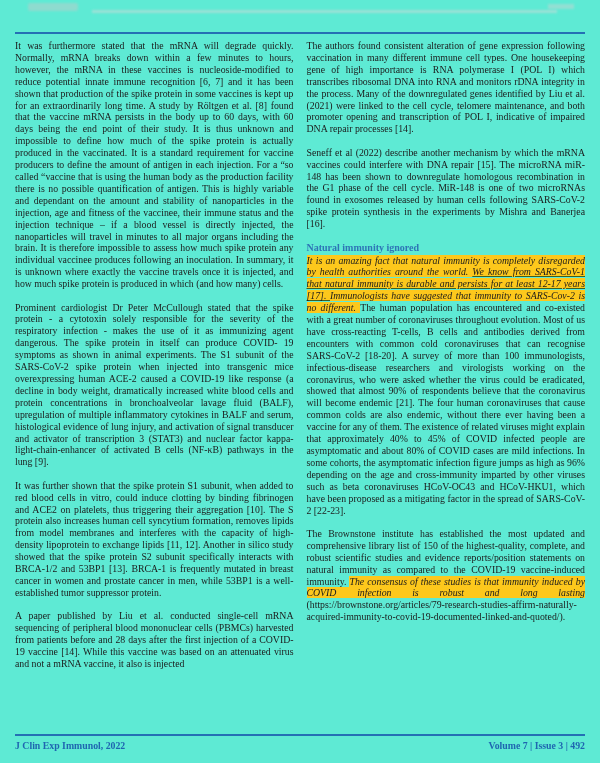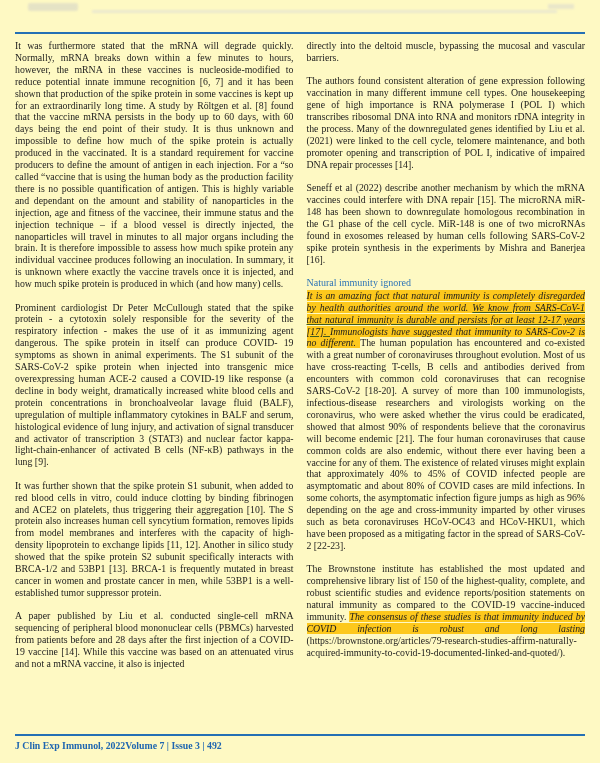--- a/index.html
+++ b/index.html
@@ -1,21 +1,21 @@
 <!DOCTYPE html>
 <html><head>
 <meta charset="utf-8">
 <style>
   html, body { margin: 0; padding: 0; background: #e9e9e9; }
   .page {
     position: relative;
     width: 600px;
     height: 763px;
     margin: 0 auto;
-    background: #fef9c3;
+    background: #5eead4;
     font-family: "Liberation Serif", serif;
     color: #1b1b1b;
     overflow: hidden;
   }
   
   .smudge-a {
     position: absolute; top: 3px; left: 28px; width: 50px; height: 8px;
     background: #c9c9c9; opacity: .45; filter: blur(1.2px); border-radius: 2px;
   }
   .smudge-b {
@@ -34,35 +34,35 @@
     position: absolute; top: 40px; left: 15px; right: 15px; bottom: 34px;
     display: flex; gap: 13px;
     overflow: hidden;
     font-size: 9.8px; line-height: 11.9px;
     text-align: justify;
   }
   .col { flex: 1 1 0; min-width: 0; }
   .col p { margin: 0 0 11.5px 0; }
   .col p:last-child { margin-bottom: 0; }
   .section-heading {
-    color: #2e75b6; font-weight: normal; font-size: 10px;
+    color: #2e75b6; font-weight: bold; font-size: 10px;
     margin: 0 0 1px 0; text-align: left;
   }
   .hl { background: #fdc81c; font-style: italic; }
   .hl.u {
     text-decoration: underline;
     text-decoration-color: #3f5e1f;
     text-decoration-thickness: 1.4px;
   }
   .url-text { overflow-wrap: anywhere; }
   .footer {
     position: absolute; left: 15px; right: 15px; bottom: 12px;
     border-top: 2.5px solid #2470b4;
     padding-top: 4px;
-    display: flex; justify-content: flex-start; align-items: baseline;
+    display: flex; justify-content: space-between; align-items: baseline;
     color: #1f66b0; font-weight: bold; font-size: 9.8px;
   }
 </style>
 </head>
 <body>
 
 <div class="page">
 
   <div class="smudge-a"></div>
   <div class="smudge-b"></div>
@@ -73,21 +73,20 @@
   <div class="columns">
 
     <div class="col">
       <p>It was furthermore stated that the mRNA will degrade quickly. Normally, mRNA breaks down within a few minutes to hours, however, the mRNA in these vaccines is nucleoside-modified to reduce potential innate immune recognition [6, 7] and it has been shown that production of the spike protein in some vaccines is kept up for an extraordinarily long time. A study by Röltgen et al. [8]  found that the vaccine mRNA persists in the body up to 60 days, with 60 days being the end point of their study. It is thus unknown and impossible to define how much of the spike protein is actually produced in the vaccinated. It is a standard requirement for vaccine producers to define the amount of antigen in each injection. For a “so called “vaccine that is using the human body as the production facility there is no possible quantification of antigen. This is highly variable and dependant on the amount and stability of nanoparticles in the injection, age and fitness of the vaccinee, their immune status and the injection technique – if a blood vessel is directly injected, the nanoparticles will travel in minutes to all major organs including the brain. It is therefore impossible to assess how much spike protein any individual vaccinee produces following an inoculation. In summary, it is unknown where exactly the vaccine travels once it is injected, and how much spike protein is produced in which (and how many) cells.</p>
       <p>Prominent cardiologist Dr Peter McCullough stated that the spike protein - a cytotoxin solely responsible for the severity of the respiratory infection - makes the use of it as immunizing agent dangerous. The spike protein in itself can produce COVID- 19 symptoms as shown in animal experiments. The S1 subunit of the SARS-CoV-2 spike protein when injected into transgenic mice overexpressing human ACE-2 caused a COVID-19 like response (a decline in body weight, dramatically increased white blood cells and protein concentrations in bronchoalveolar lavage fluid (BALF), upregulation of multiple inflammatory cytokines in BALF and serum, histological evidence of lung injury, and activation of signal transducer and activator of transcription 3 (STAT3) and nuclear factor kappa-light-chain-enhancer of activated B cells (NF-κB) pathways in the lung [9].</p>
       <p>It was further shown that the spike protein S1 subunit, when added to red blood cells in vitro, could induce clotting by binding fibrinogen and ACE2 on platelets, thus triggering their aggregation [10]. The S protein also increases human cell syncytium formation, removes lipids from model membranes and interferes with the capacity of high-density lipoprotein to exchange lipids [11, 12]. Another in silico study showed that the spike protein S2 subunit specifically interacts with BRCA-1/2 and 53BP1 [13]. BRCA-1 is frequently mutated in breast cancer in women and prostate cancer in men, while 53BP1 is a well-established tumor suppressor protein.</p>
       <p>A paper published by Liu et al. conducted single-cell mRNA sequencing of peripheral blood mononuclear cells (PBMCs) harvested from patients before and 28 days after the first injection of a COVID-19 vaccine [14]. While this vaccine was based on an attenuated virus and not a mRNA vaccine, it also is injected</p>
     </div>
 
     <div class="col">
-      <p>directly into the deltoid muscle, bypassing the mucosal and vascular barriers.</p>
       <p>The authors found consistent alteration of gene expression following vaccination in many different immune cell types. One housekeeping gene of high importance is RNA polymerase I (POL I) which transcribes ribosomal DNA into RNA and monitors rDNA integrity in the process. Many of the downregulated genes identified by Liu et al. (2021) were linked to the cell cycle, telomere maintenance, and both promoter opening and transcription of POL I, indicative of impaired DNA repair processes [14].</p>
       <p>Seneff et al (2022) describe another mechanism by which the mRNA vaccines could interfere with DNA repair [15]. The microRNA miR-148 has been shown to downregulate homologous recombination in the G1 phase of the cell cycle. MiR-148 is one of two microRNAs found in exosomes released by human cells following SARS-CoV-2 spike protein synthesis in the experiments by Mishra and Banerjea [16].</p>
 
       <h3 class="section-heading">Natural immunity ignored</h3>
 
       <p><span class="hl">It is an amazing fact that natural immunity is completely disregarded by health authorities around the world. </span><span class="hl u">We know from SARS-CoV-1 that natural immunity is durable and persists for at least 12-17 years [17]. </span><span class="hl">Immunologists have suggested that immunity to SARS-Cov-2 is no different. </span><span>The human population has encountered and co-existed with a great number of coronaviruses throughout evolution. Most of us have cross-reacting T-cells, B cells and antibodies derived from encounters with common cold coronaviruses that can recognise SARS-CoV-2 [18-20]. A survey of more than 100 immunologists, infectious-disease researchers and virologists working on the coronavirus, who were asked whether the virus could be eradicated, showed that almost 90% of respondents believe that the coronavirus will become endemic [21]. The four human coronaviruses that cause common colds are also endemic, without there ever having been a vaccine for any of them. The existence of related viruses might explain that approximately 40% to 45% of COVID infected people are asymptomatic and about 80% of COVID cases are mild infections. In some cohorts, the asymptomatic infection figure jumps as high as 96% depending on the age and cross-immunity imparted by other viruses such as beta coronaviruses HCoV-OC43 and HCoV-HKU1, which have been proposed as a mitigating factor in the spread of SARS-CoV-2 [22-23].</span></p>
 
       <p><span>The Brownstone institute has established the most updated and comprehensive library list of 150 of the highest-quality, complete, and robust scientific studies and evidence reports/position statements on natural immunity as compared to the COVID-19 vaccine-induced immunity. </span><span class="hl">The consensus of these studies is that immunity induced by COVID infection is robust and long lasting </span><span class="url-text">(https://brownstone.org/articles/79-research-studies-affirm-naturally-acquired-immunity-to-covid-19-documented-linked-and-quoted/).</span></p>
     </div>
 

